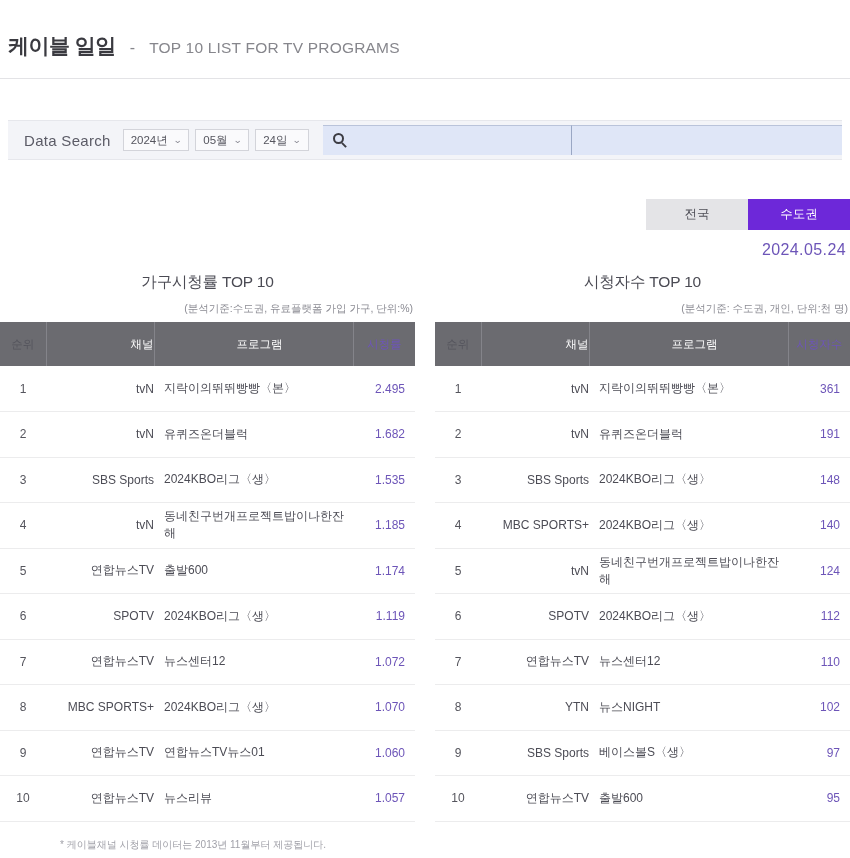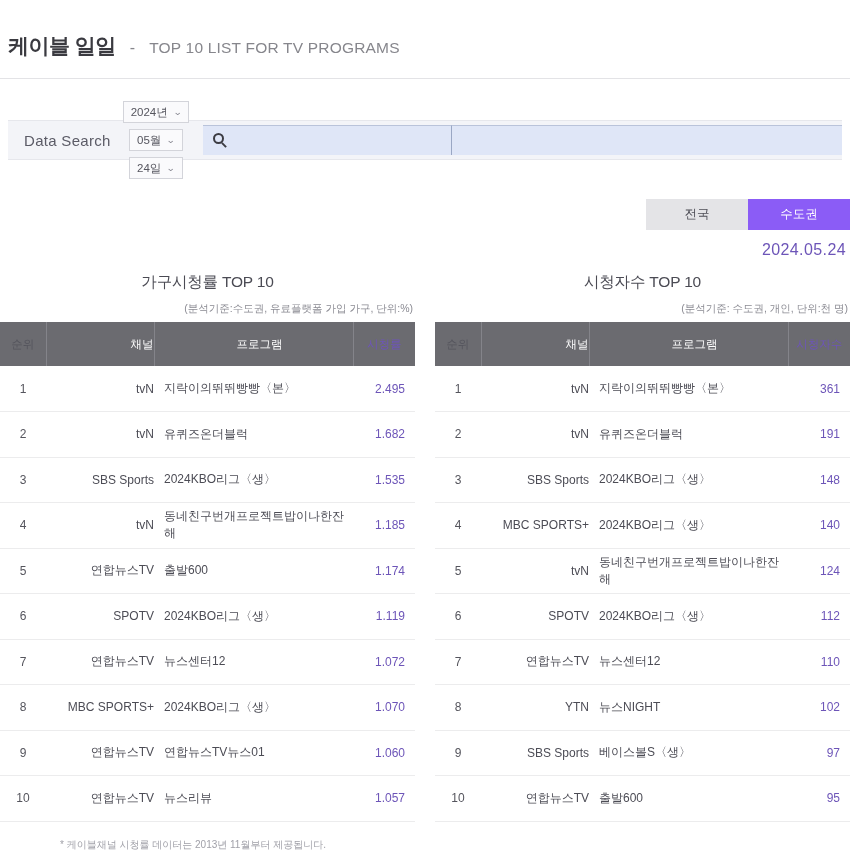--- a/index.html
+++ b/index.html
@@ -27,21 +27,21 @@
   
   .search-bar {
     position: absolute; left: 8px; top: 120px; width: 834px; height: 40px;
     background: #f3f4f8; border-top: 1px solid #e6e7ec; border-bottom: 1px solid #e6e7ec;
     display: flex; align-items: center;
   }
   .search-label {
     font-size: 15px; color: #5b5b66; letter-spacing: 0.3px;
     padding-left: 16px; padding-right: 12px; white-space: nowrap;
   }
-  .selects { display: flex; align-items: center; gap: 6px; flex-direction: column; }
+  .selects { display: flex; align-items: center; gap: 6px; }
   .sel {
     height: 22px; min-width: 52px; background: #fafafc; border: 1px solid #d3d4da;
     font-size: 11.5px; color: #55555e; display: inline-flex; align-items: center;
     justify-content: center; gap: 6px; padding: 0 7px; cursor: pointer;
   }
   .sel .chev { font-size: 9px; color: #8a8a93; transform: scaleX(1.25); }
 
   .search-field {
     margin-left: 14px; height: 30px; width: 248px; background: #dfe6f7;
     border-top: 1px solid #b9c3da; display: flex; align-items: center; padding-left: 10px;
@@ -66,21 +66,21 @@
     width: 6px; height: 2px; background: #3b3b42; transform: rotate(45deg);
   }
 
   
   .tabs { position: absolute; right: 0; top: 199px; display: flex; border-radius: 9px; }
   .tab {
     width: 102px; height: 31px; display: flex; align-items: center; justify-content: center;
     font-size: 12.5px; cursor: pointer;
   }
   .tab.inactive { background: #e4e4e7; color: #4e4e57; }
-  .tab.active { background: #8b5cf6; color: #ffffff; }
+  .tab.active { background: #6d28d9; color: #ffffff; }
 
   .sel-date {
     position: absolute; right: 4px; top: 241px;
     font-size: 16px; color: #6d55b8; letter-spacing: 0.4px;
   }
 
   
   .tables { position: absolute; left: 0; top: 272px; width: 850px; display: flex; gap: 20px; }
   .table-block { width: 415px; }
   .tbl-title { text-align: center; font-size: 15.5px; color: #4b4b54; letter-spacing: -0.2px; }

